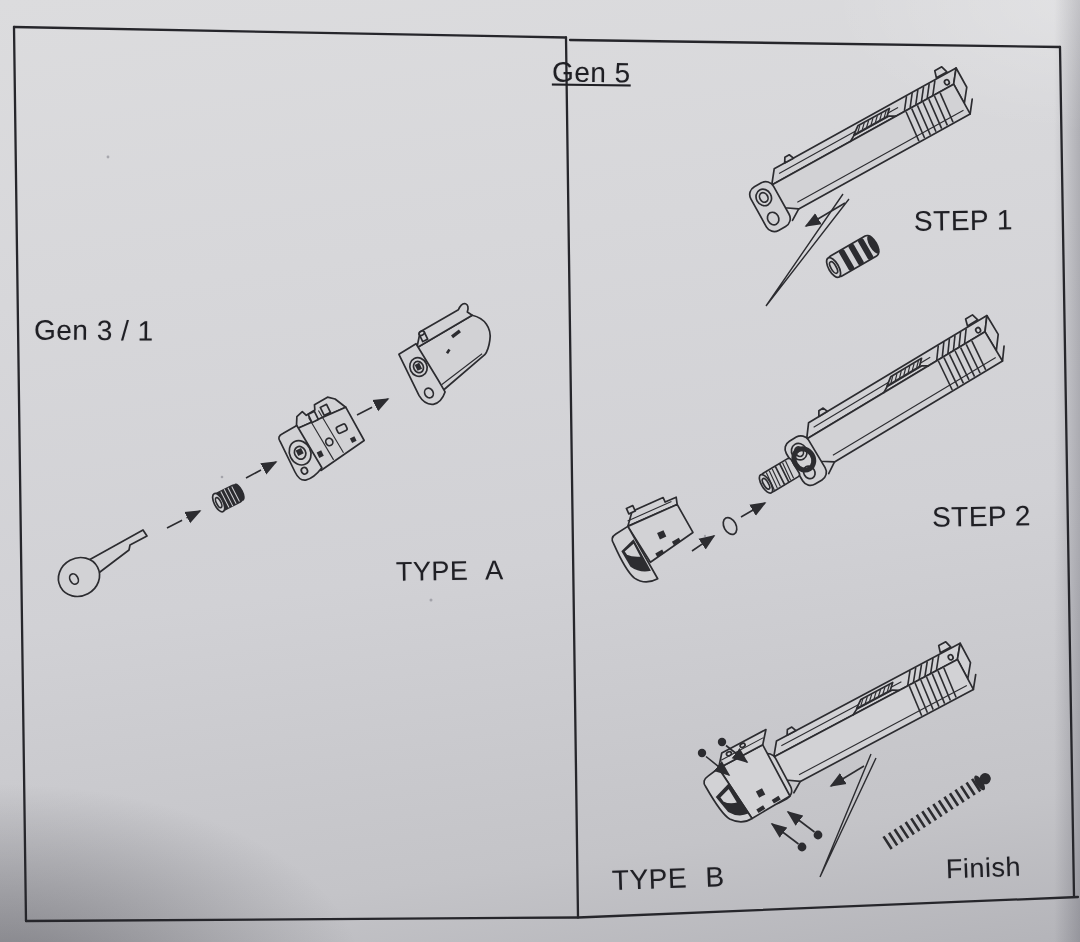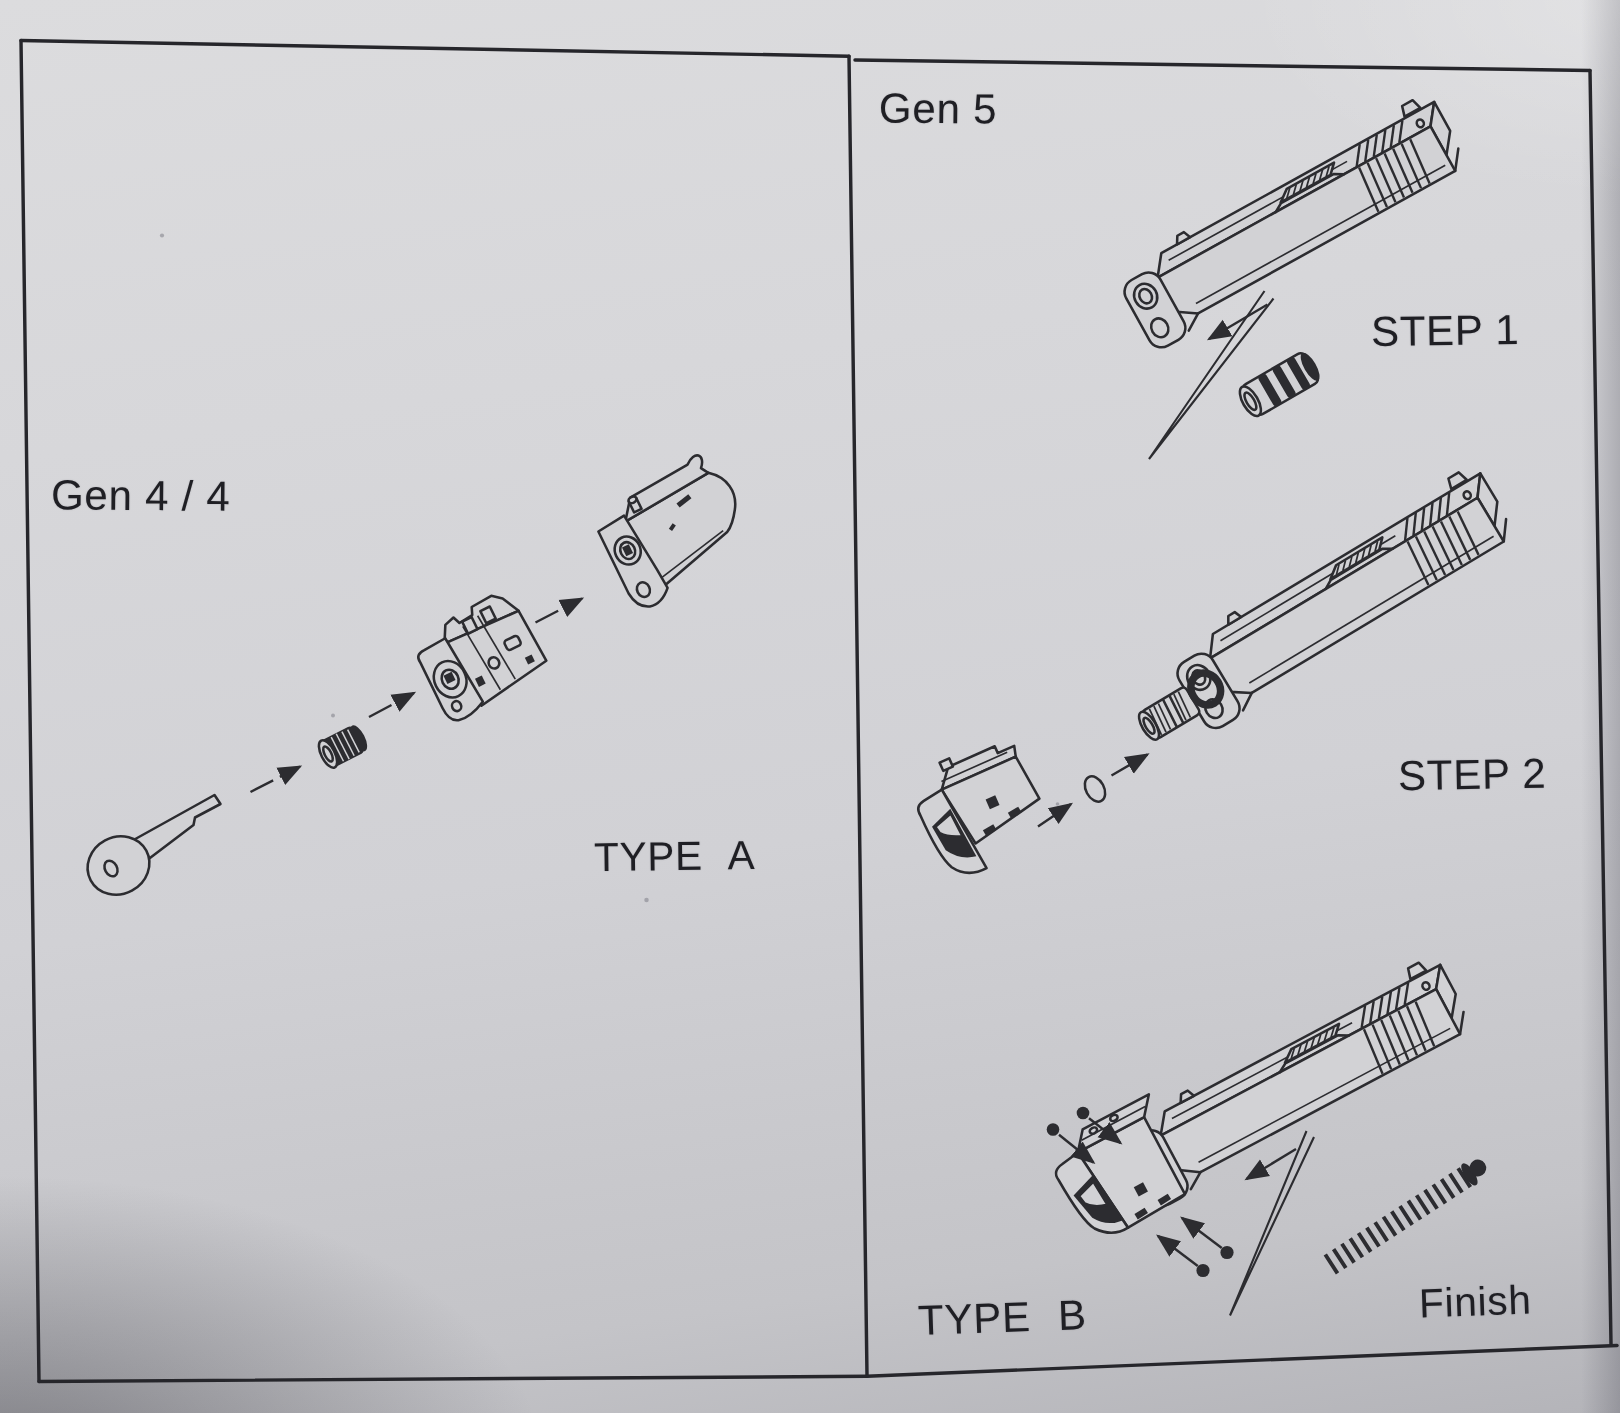--- a/index.html
+++ b/index.html
@@ -260,25 +260,25 @@
 
     <g>
       <circle class="speck" cx="108" cy="157" r="1.4"></circle>
       <circle class="speck" cx="222" cy="477" r="1.3"></circle>
       <circle class="speck" cx="431" cy="600" r="1.5"></circle>
       <circle class="speck" cx="705" cy="536" r="1.2"></circle>
     </g>
   </svg>
 
   <div class="panel">
-    <div class="lbl" style="left:34px; top:316px; transform:rotate(0.5deg);">Gen 4 / 4</div>
+    <div class="lbl" style="left:34px; top:316px; transform:rotate(0.5deg);">Gen 3 / 1</div>
     <div class="lbl small wspace" style="left:396px; top:557px; transform:rotate(-0.8deg);">TYPE A</div>
   </div>
 
   <div class="panel">
-    <div class="lbl" style="left:586px; top:58px; transform:rotate(0.6deg);">Gen 5</div>
+    <div class="lbl" style="left:552px; top:58px; transform:rotate(0.6deg);text-decoration:underline;">Gen 5</div>
     <div class="lbl" style="left:914px; top:206px; transform:rotate(-0.8deg);">STEP 1</div>
     <div class="lbl" style="left:932px; top:502px; transform:rotate(-1deg);">STEP 2</div>
     <div class="lbl wspace" style="left:612px; top:864px; transform:rotate(-2deg);">TYPE B</div>
     <div class="lbl small" style="left:946px; top:854px; transform:rotate(-2deg);">Finish</div>
   </div>
 
 </div>
 
 </body></html>

